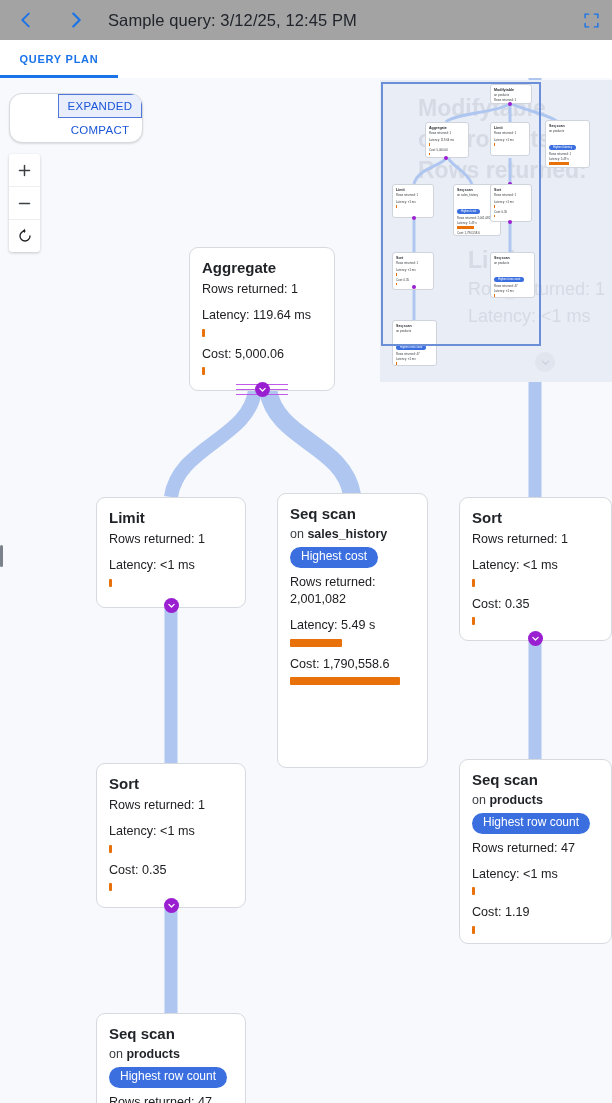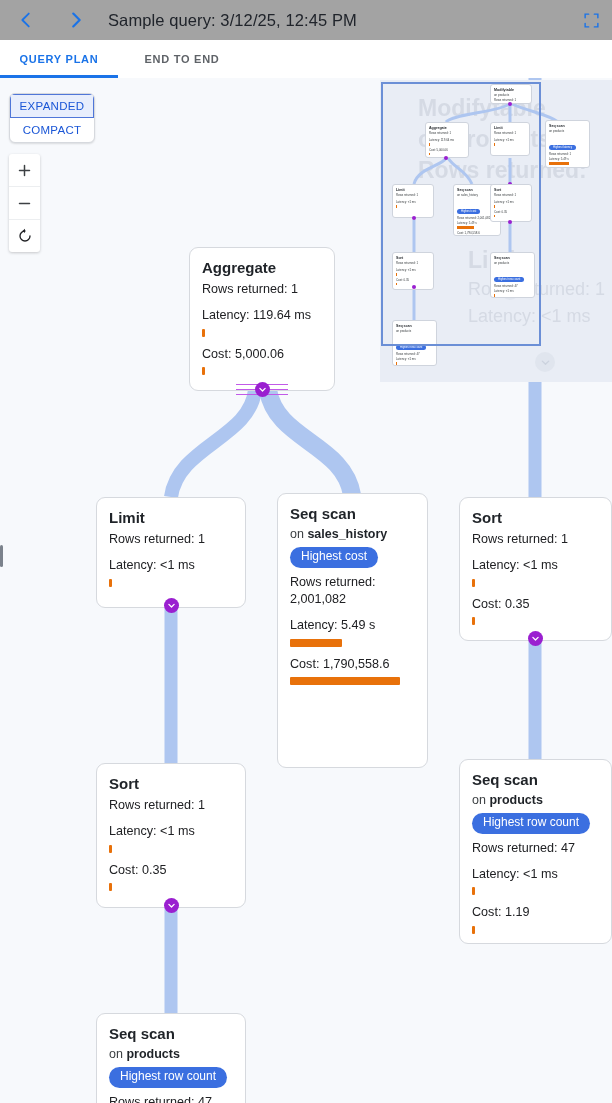--- a/index.html
+++ b/index.html
@@ -45,21 +45,21 @@
 
   
   .collapse{position:absolute;width:15px;height:15px;border-radius:50%;background:#9a1fd0;
             display:flex;align-items:center;justify-content:center;cursor:pointer;z-index:6;}
   .collapse svg{display:block;}
   .collapse-lines{position:absolute;height:15px;width:52px;z-index:5;
      background:repeating-linear-gradient(to bottom,transparent 0 2px,#c15ae8 2px 3.2px,transparent 3.2px 5px);}
 
   
   .seg{position:absolute;left:9px;top:93px;width:84px;background:#fff;border:1px solid #d6d9de;
-       border-radius:6px;overflow:hidden;box-shadow:0 1px 2px rgba(0,0,0,.12);}
+       border-radius:13px;overflow:hidden;box-shadow:0 1px 2px rgba(0,0,0,.12);padding-left:48px;}
   .seg div{height:24px;display:flex;align-items:center;justify-content:center;
            font-size:11.5px;color:#1a56d6;letter-spacing:.3px;cursor:pointer;}
   .seg div.on{background:#e8eefc;border:1px solid #4f76d8;box-sizing:border-box;}
   .zoomctl{position:absolute;left:9px;top:154px;width:31px;background:#fff;border-radius:3px;
            box-shadow:0 1px 3px rgba(0,0,0,.2);overflow:hidden;}
   .zoomctl div{height:32px;display:flex;align-items:center;justify-content:center;cursor:pointer;color:#3c4043;}
   .zoomctl div + div{border-top:1px solid #eceef0;}
 
   
   .minimap{position:absolute;left:380px;top:80px;width:232px;height:302px;background:#e9edf5;overflow:hidden;}
@@ -108,23 +108,20 @@
             <path d="M8 21 L3 21 L3 16"></path>
         </g>
       </svg>
     </div>
   </div>
 
   <div class="tabbar">
     <div class="tab active" style="left:0;width:118px;">
       <span>QUERY PLAN</span>
     </div>
-    <div class="tab" style="left:118px;width:128px;">
-      <span>END TO END</span>
-    </div>
     <div class="tab-underline" style="width:118px;"></div>
   </div>
 
   <div class="canvas">
 
     <svg class="edges" viewBox="0 0 612 1025">
       <g fill="none" stroke="#aec6f0" stroke-width="13" stroke-linecap="butt">
 
         <path d="M255,312 C250,360 178,368 171,419" stroke-width="14"></path>
 

